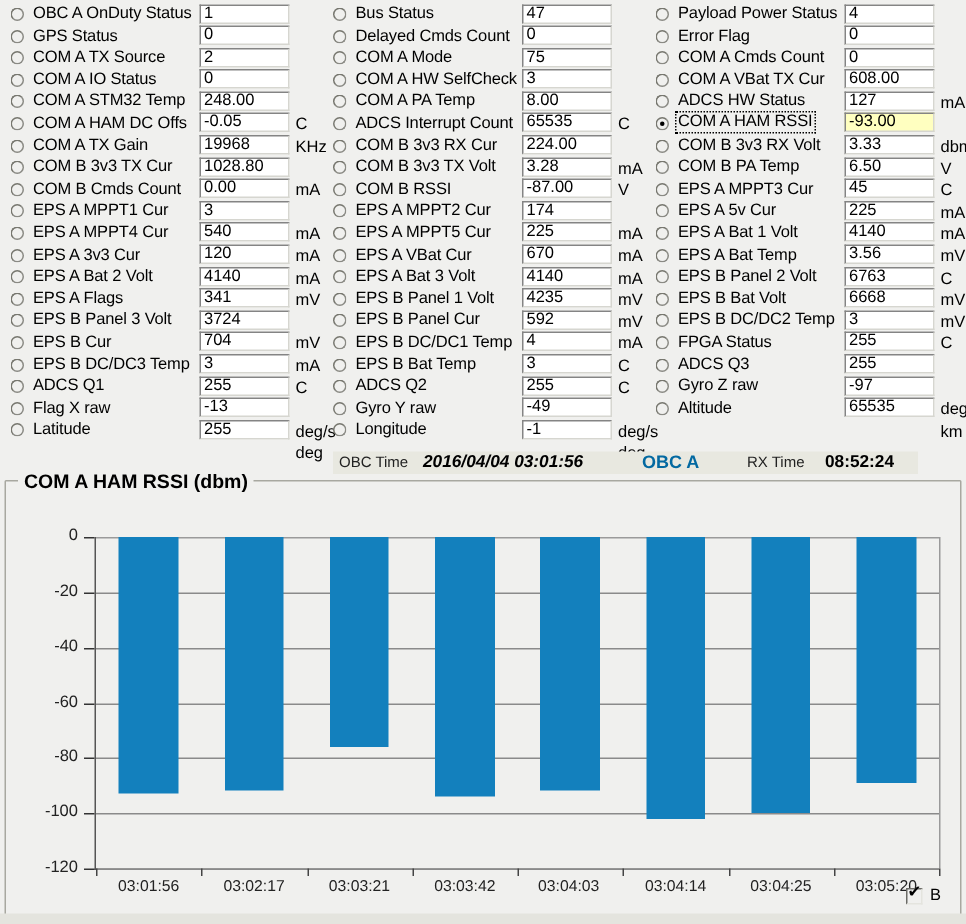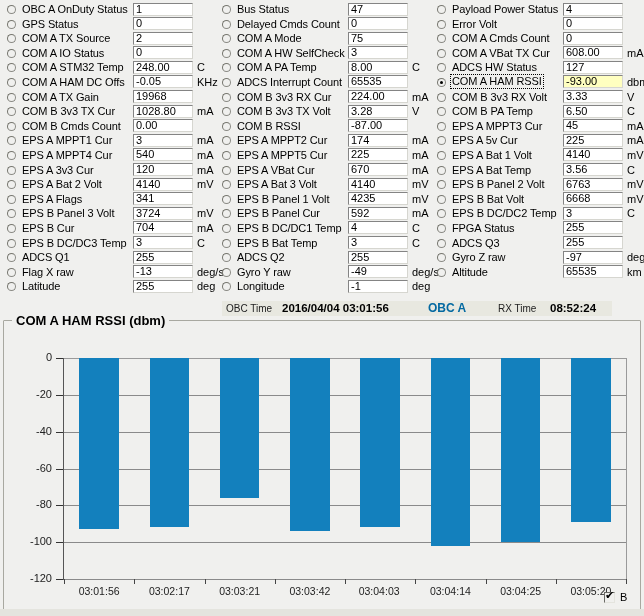--- a/index.html
+++ b/index.html
@@ -65,21 +65,21 @@
     background:#fff;
     border:1px solid #848484;
     border-right-color:#d6d6d0;border-bottom-color:#d6d6d0;
     font-size:11px;
     line-height:11px;
     padding-left:2px;
     overflow:hidden;
   }
   .tval.hl{background:#ffffc0;}
   .tunit{
-    position:absolute;left:197px;top:0;
+    position:absolute;left:197px;top:16px;
     font-size:11px;
   }
 
   
   #statusbar{
     position:absolute;left:0px;top:301px;width:572px;height:16px;margin-left:17px;
   }
   .sb{
     position:absolute;top:0;height:15px;line-height:15px;
     background:#e8e8e0;
@@ -411,21 +411,21 @@
       </div>
     </div>
   <div class="col c3">
       <div class="trow">
         <span class="radio"></span>
         <span class="tlabel">Payload Power Status</span>
         <div class="tval">4</div>
       </div>
       <div class="trow">
         <span class="radio"></span>
-        <span class="tlabel">Error Volt</span>
+        <span class="tlabel">Error Flag</span>
         <div class="tval">0</div>
       </div>
       <div class="trow">
         <span class="radio"></span>
         <span class="tlabel">COM A Cmds Count</span>
         <div class="tval">0</div>
       </div>
       <div class="trow">
         <span class="radio"></span>
         <span class="tlabel">COM A VBat TX Cur</span>
@@ -517,21 +517,21 @@
         <span class="radio"></span>
         <span class="tlabel">Altitude</span>
         <div class="tval">65535</div>
         <span class="tunit">km</span>
       </div>
     </div>
 </div>
 
 <div id="statusbar">
   <div class="sb lbl" style="left:205px;width:56px;">OBC Time</div>
-  <div class="sb bold" style="left:261px;width:146px;">2016/04/04 03:01:56</div>
+  <div class="sb bold" style="left:261px;width:146px;font-style:italic;">2016/04/04 03:01:56</div>
   <div class="sb blue" style="left:407px;width:70px;">OBC A</div>
   <div class="sb lbl" style="left:477px;width:52px;">RX Time</div>
   <div class="sb bold" style="left:529px;width:66px;">08:52:24</div>
 </div>
 
 <div id="chartbox"></div>
 <div id="chartlegend">COM A HAM RSSI (dbm)</div>
 <div id="plot">
     <div class="plotframe-t"></div>
     <div class="plotframe-r"></div>

